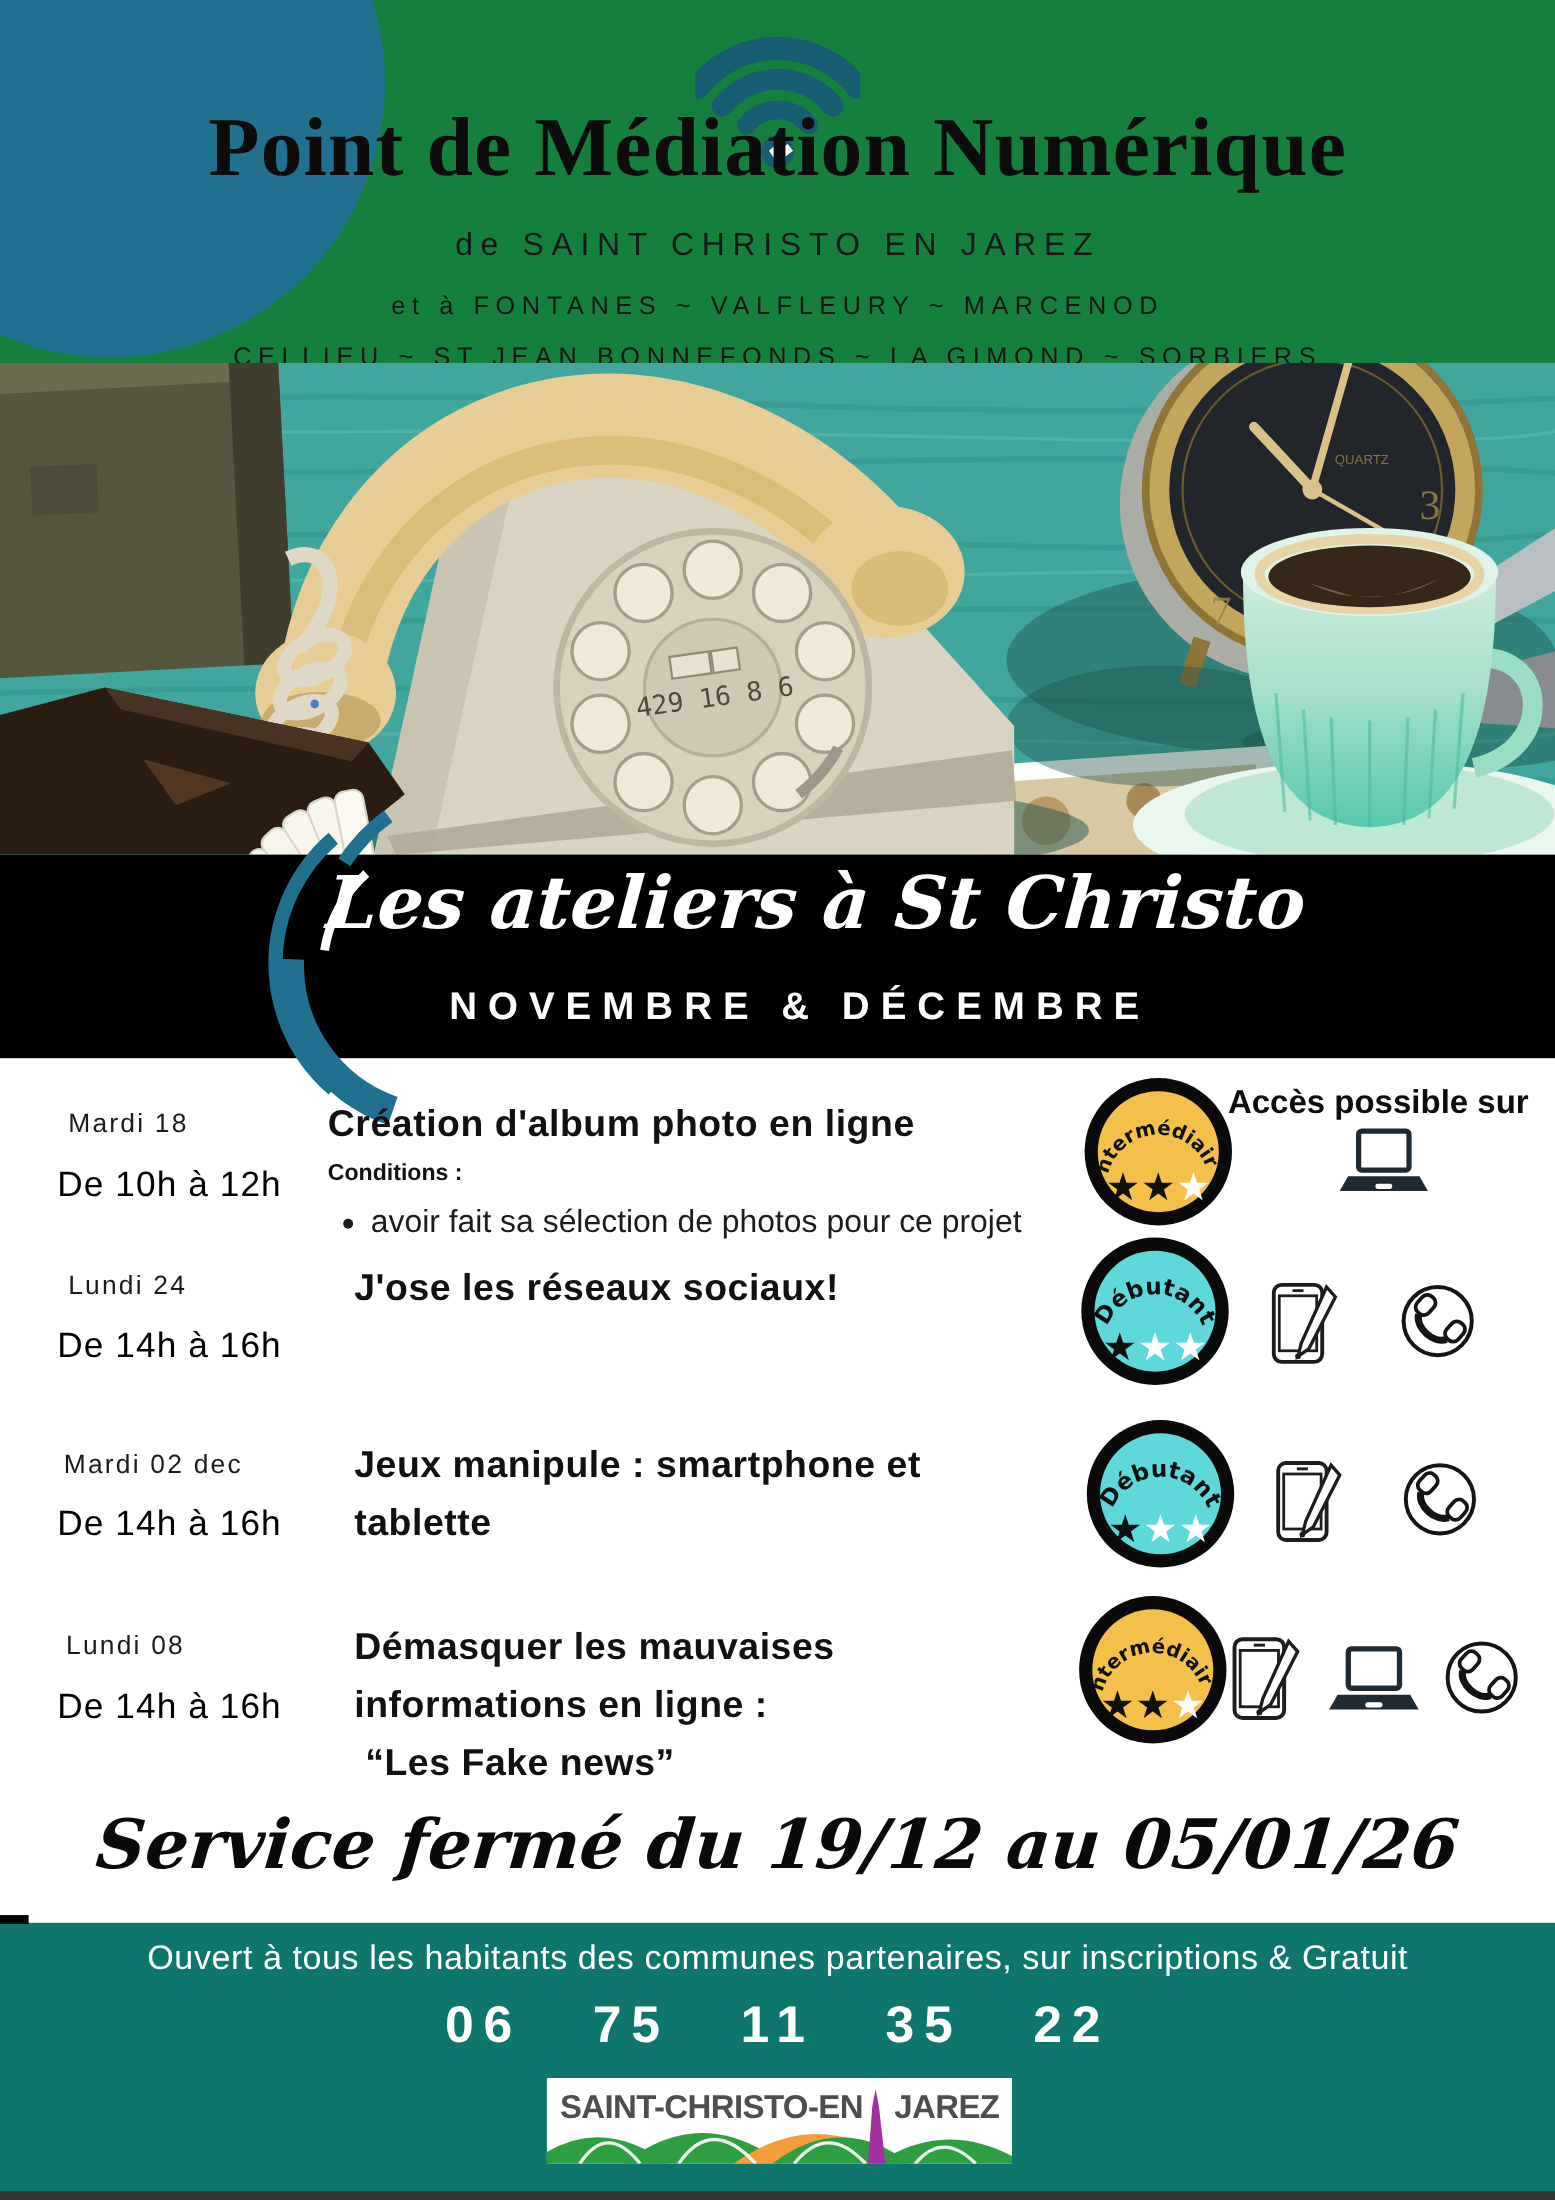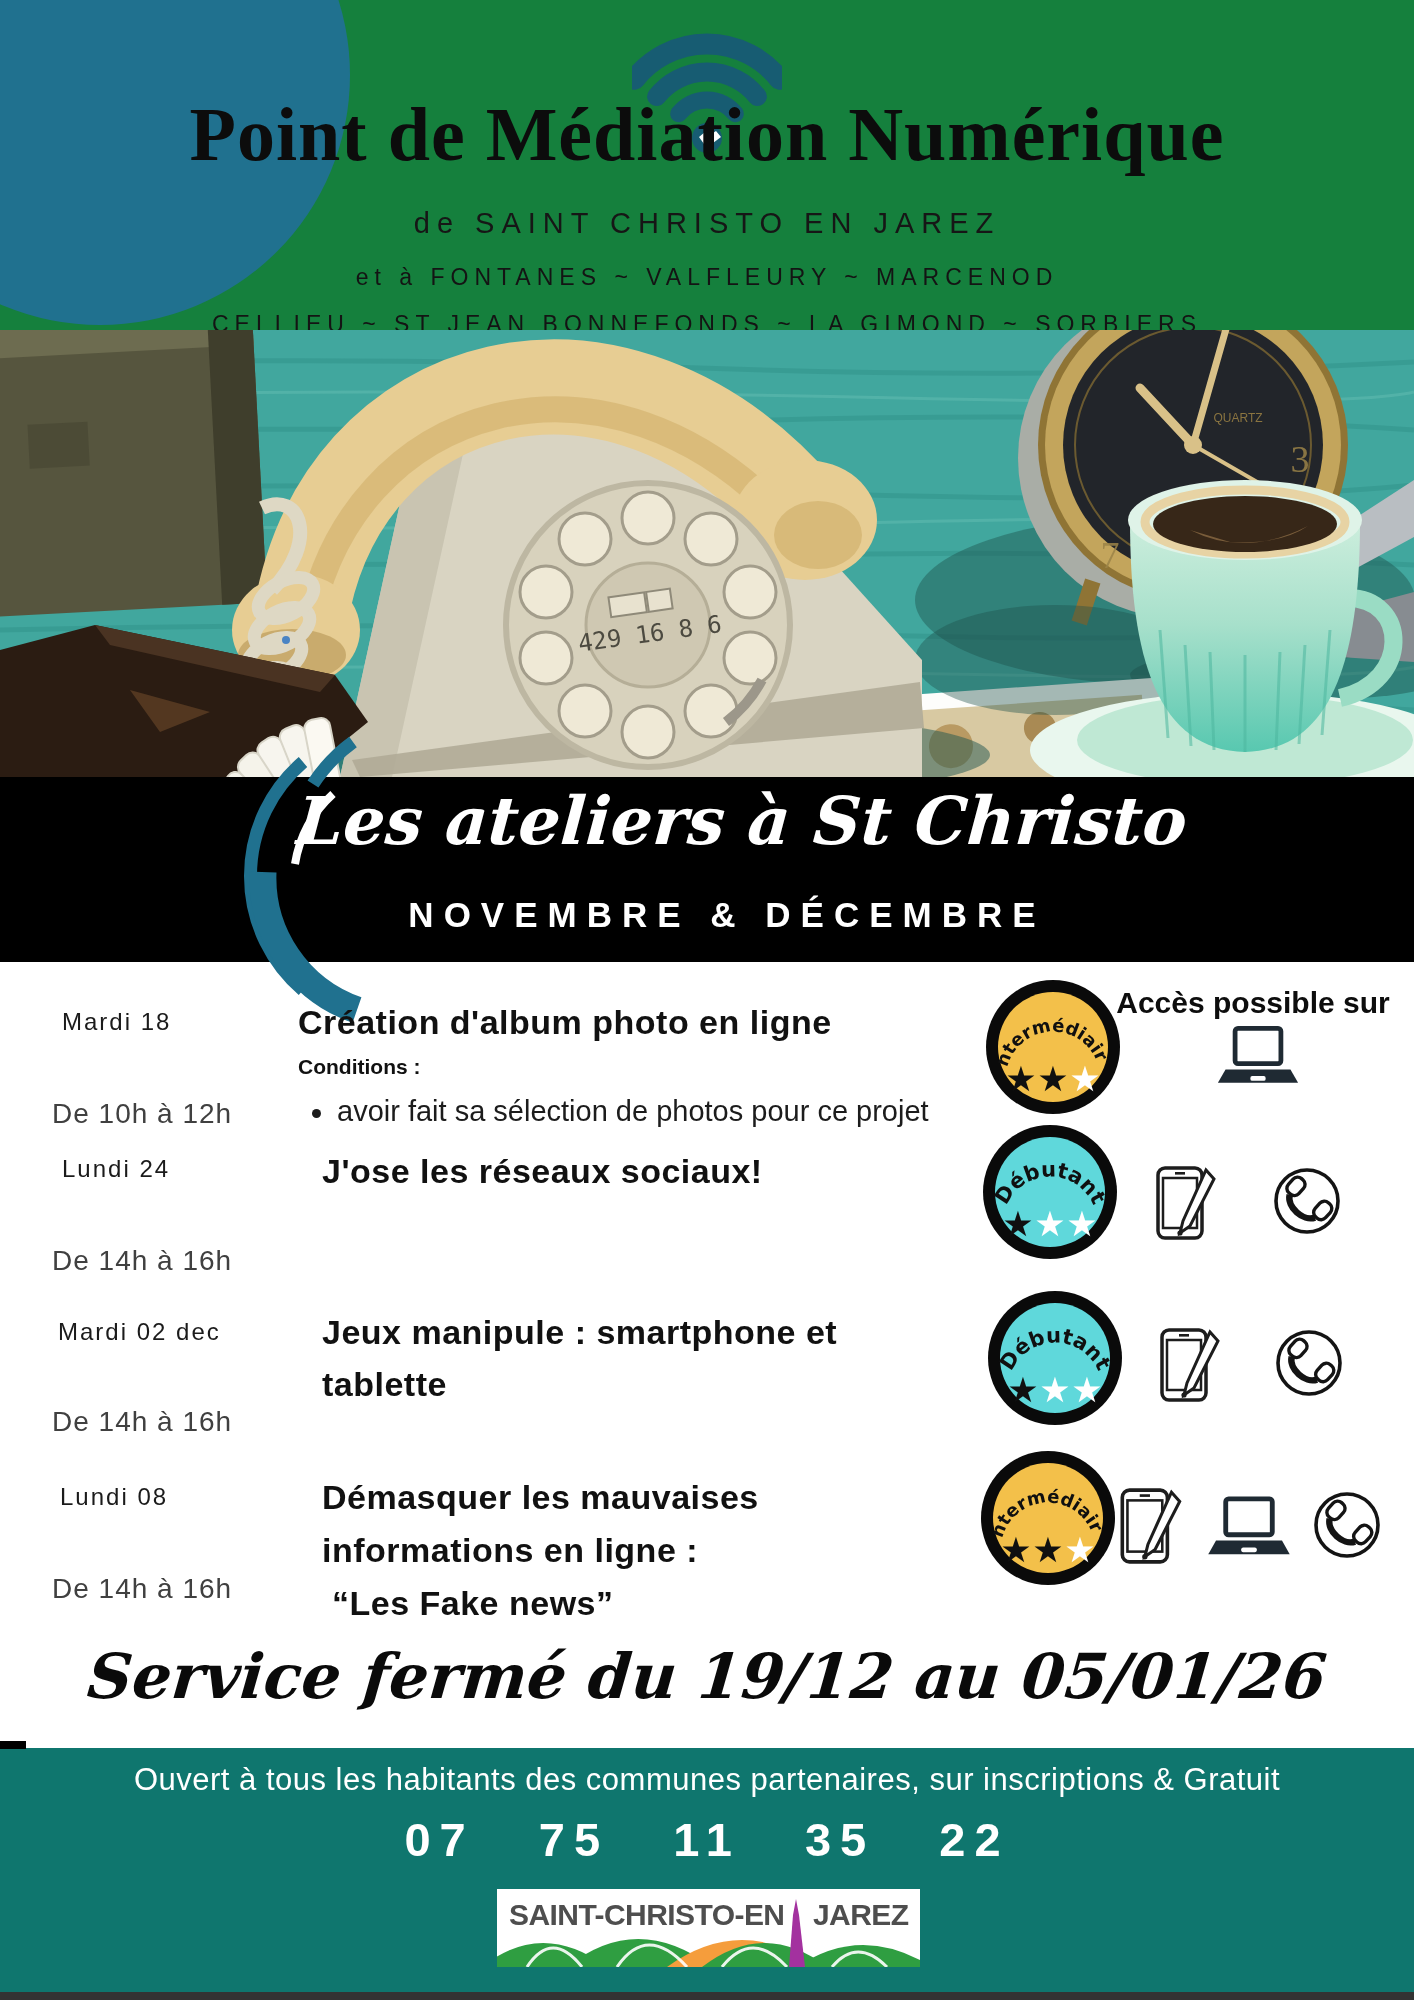--- a/index.html
+++ b/index.html
@@ -30,21 +30,21 @@
   .script{font-family:"DejaVu Serif","Liberation Serif",serif;font-style:italic;font-weight:700;}
   .banner-title{position:absolute;left:0;top:782px;width:1414px;text-align:center;
                 padding-left:70px;box-sizing:border-box;color:#fff;font-size:66px;
                 transform:skewX(-4deg);}
   .banner-sub{position:absolute;left:0;top:895px;width:1414px;text-align:center;
               padding-left:40px;box-sizing:border-box;color:#fff;font-weight:700;
               font-size:35px;letter-spacing:10px;}
 
   
   .w-date{position:absolute;font-size:24px;color:#1b1b1b;letter-spacing:2px;}
-  .w-time{position:absolute;font-size:28px;color:#404040;letter-spacing:1px;margin-top:40px;}
+  .w-time{position:absolute;font-size:32px;color:#000000;letter-spacing:1px;}
   .w-title{position:absolute;font-size:34px;font-weight:700;color:#111;letter-spacing:.5px;}
   .w-cond{position:absolute;font-size:21px;font-weight:700;color:#111;}
   .w-bullet{position:absolute;font-size:29px;color:#1c1c1c;}
   .w-bullet .dot{display:inline-block;width:9px;height:9px;border-radius:50%;
                  background:#1c1c1c;vertical-align:middle;margin-right:16px;}
   .access-head{position:absolute;left:1098px;top:986px;width:310px;text-align:center;
                font-size:30px;font-weight:700;color:#0d0d0d;white-space:nowrap;}
   .badge{position:absolute;}
   .badge-label{font-weight:700;font-family:"DejaVu Sans",sans-serif;}
   .star{font-size:35px;text-anchor:middle;font-family:"DejaVu Sans",sans-serif;}
@@ -389,21 +389,21 @@
       <rect x="48" y="24" width="14" height="19" rx="6" fill="#fff" stroke="#141414" stroke-width="3.4"></rect>
       <path d="M20,44 C26,55 48,55 54,44" fill="none" stroke="#141414" stroke-width="6.5"></path>
     </g>
   </svg>
 
   <div class="closure script">Service fermé du 19/12 au 05/01/26</div>
 
   <div class="footer">
     <div class="footer-notch"></div>
     <div class="footer-info">Ouvert à tous les habitants des communes partenaires, sur inscriptions &amp; Gratuit</div>
-    <div class="footer-phone">07 75 11 35 22</div>
+    <div class="footer-phone">06 75 11 35 22</div>
     <svg class="footer-logo" width="423" height="78" viewBox="0 0 423 78">
       <rect x="0" y="0" width="423" height="78" fill="#fff"></rect>
       <g>
         <path d="M-15,78 Q45,30 110,78 Z" fill="#2f9e41"></path>
         <path d="M70,78 Q140,22 215,78 Z" fill="#2f9e41"></path>
         <path d="M170,78 Q245,24 320,78 Z" fill="#f59d3c"></path>
         <path d="M205,78 Q268,30 330,78 Z" fill="#2f9e41"></path>
         <path d="M300,78 Q365,34 435,78 Z" fill="#2f9e41"></path>
         <g stroke="#fff" stroke-width="3" fill="none" opacity=".9">
           <path d="M30,78 Q55,40 85,78"></path>

